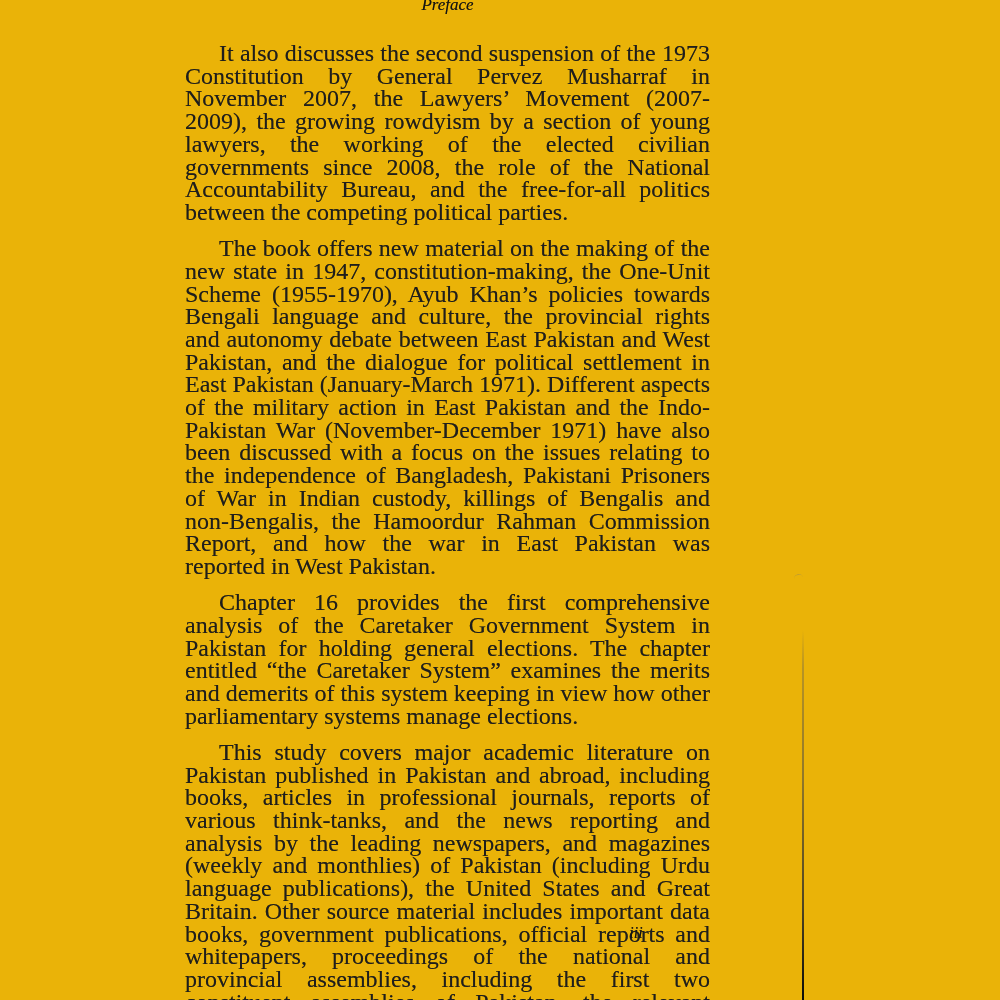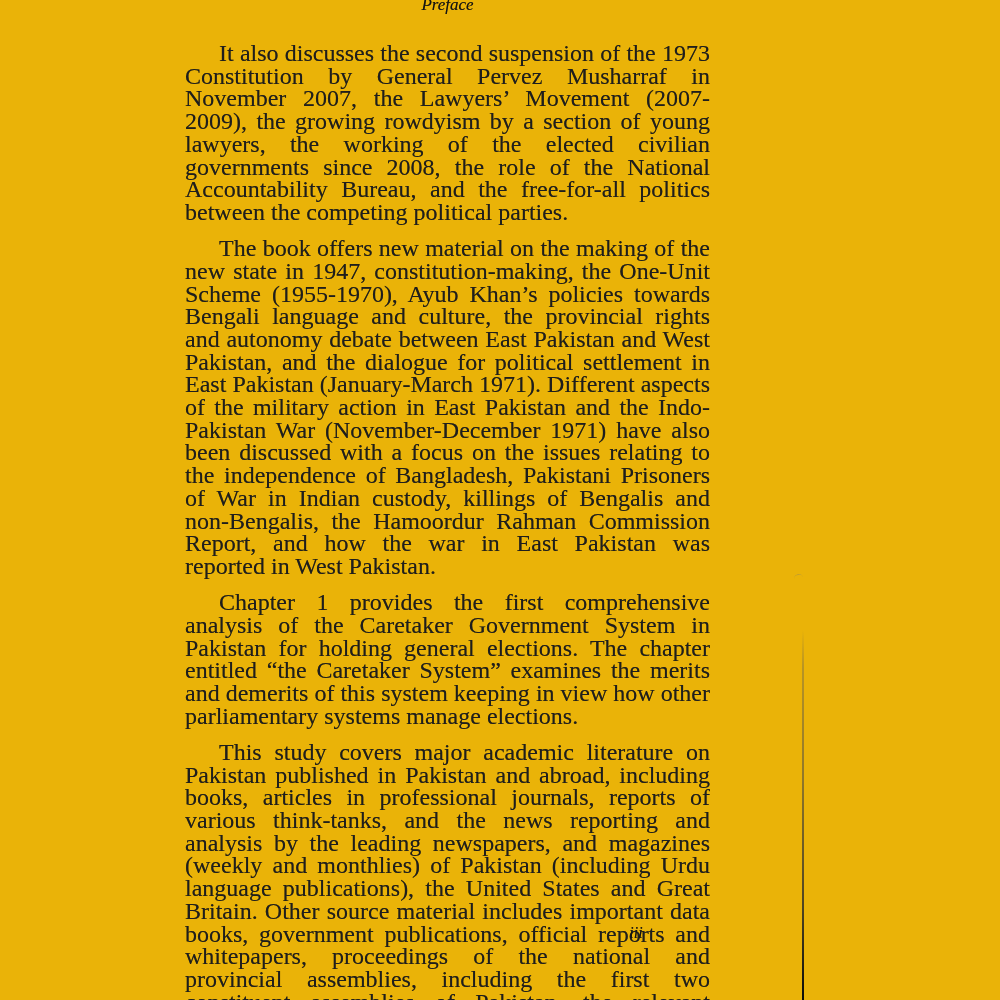--- a/index.html
+++ b/index.html
@@ -80,21 +80,21 @@
 </head>
 <body>
 
 <div class="page">
 
   <div class="running-header">Preface</div>
 
   <div class="page-body">
     <p class="para">It also discusses the second suspension of the 1973 Constitution by General Pervez Musharraf in November 2007, the Lawyers’ Movement (2007-2009), the growing rowdyism by a section of young lawyers, the working of the elected civilian governments since 2008, the role of the National Accountability Bureau, and the free-for-all politics between the competing political parties.</p>
     <p class="para">The book offers new material on the making of the new state in 1947, constitution-making, the One-Unit Scheme (1955-1970), Ayub Khan’s policies towards Bengali language and culture, the provincial rights and autonomy debate between East Pakistan and West Pakistan, and the dialogue for political settlement in East Pakistan (January-March 1971). Different aspects of the military action in East Pakistan and the Indo-Pakistan War (November-December 1971) have also been discussed with a focus on the issues relating to the independence of Bangladesh, Pakistani Prisoners of War in Indian custody, killings of Bengalis and non-Bengalis, the Hamoordur Rahman Commission Report, and how the war in East Pakistan was reported in West Pakistan.</p>
-    <p class="para">Chapter 1 provides the first comprehensive analysis of the Caretaker Government System in Pakistan for holding general elections. The chapter entitled “the Caretaker System” examines the merits and demerits of this system keeping in view how other parliamentary systems manage elections.</p>
+    <p class="para">Chapter 16 provides the first comprehensive analysis of the Caretaker Government System in Pakistan for holding general elections. The chapter entitled “the Caretaker System” examines the merits and demerits of this system keeping in view how other parliamentary systems manage elections.</p>
     <p class="para">This study covers major academic literature on Pakistan published in Pakistan and abroad, including books, articles in professional journals, reports of various think-tanks, and the news reporting and analysis by the leading newspapers, and magazines (weekly and monthlies) of Pakistan (including Urdu language publications), the United States and Great Britain. Other source material includes important data books, government publications, official reports and whitepapers, proceedings of the national and provincial assemblies, including the first two constituent assemblies of Pakistan, the relevant judgments of the superior judiciary, documents on constitution-making, the interim and regular constitutions of 1947, 1956, 1962, 1972, 1973, and the changes made by various military governments in the 1973 Constitution. The</p>
   </div>
 
   <div class="page-number">iii</div>
 
   <div class="scan-edge-line"></div>
 
   <div class="scan-smudge"></div>
 
 </div>

